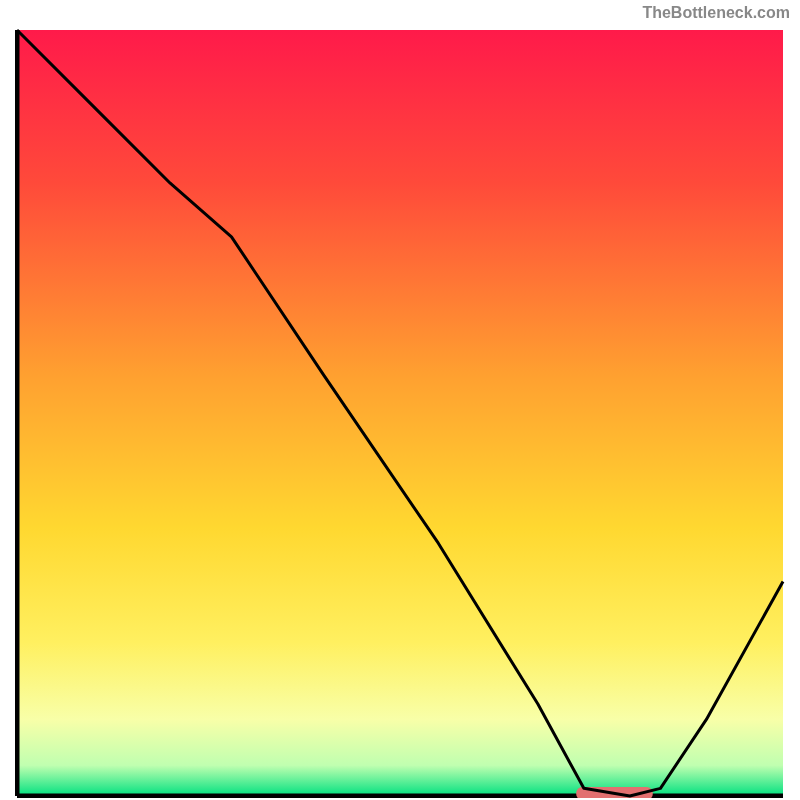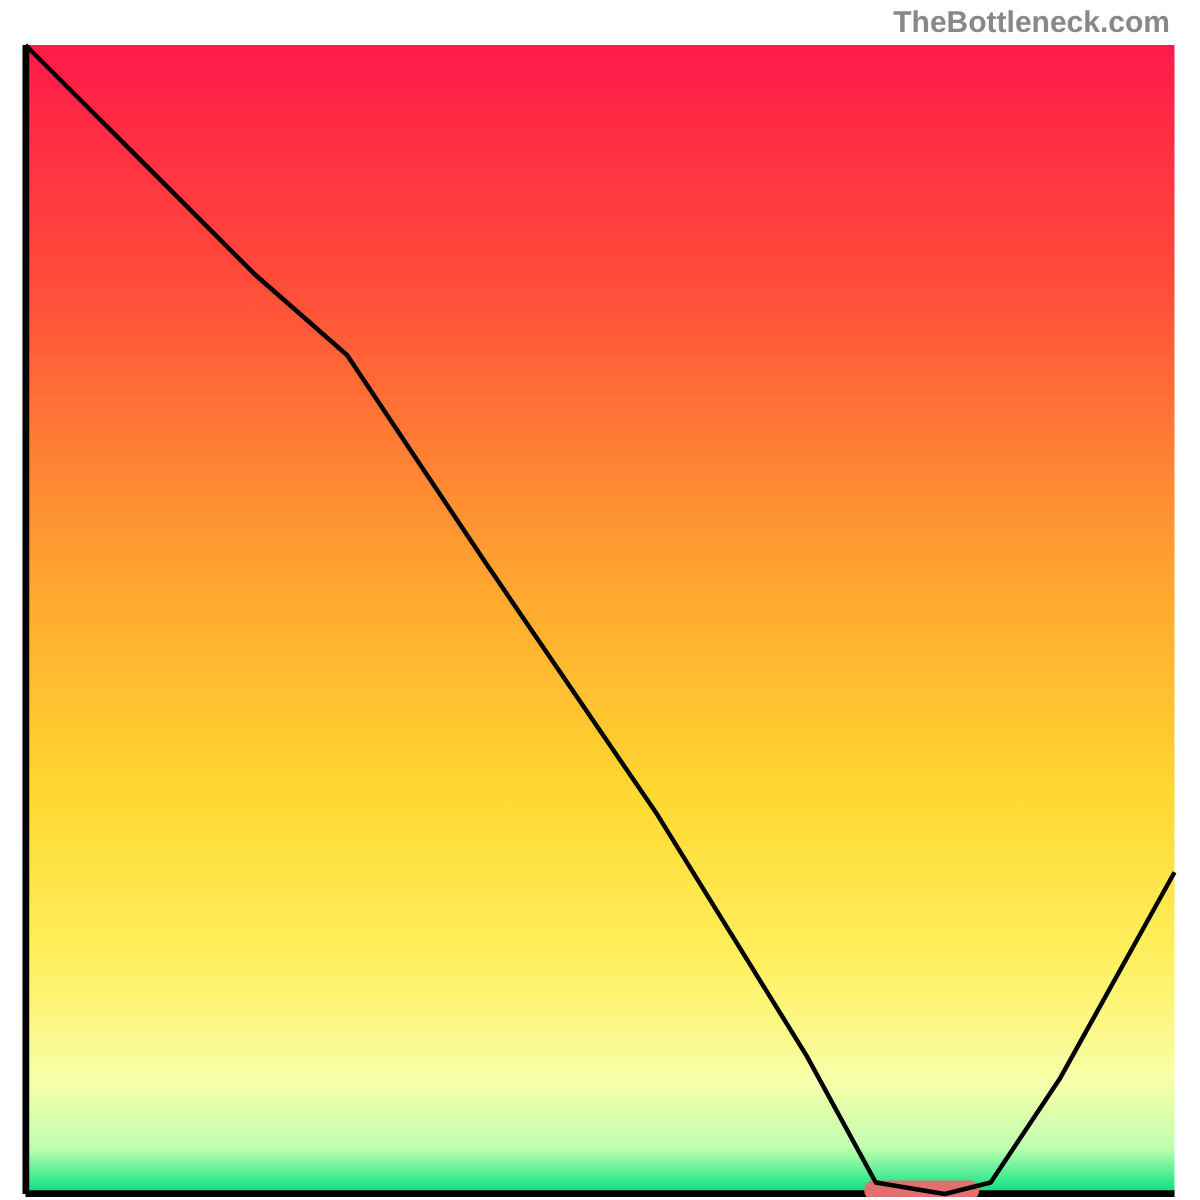--- a/index.html
+++ b/index.html
@@ -7,23 +7,23 @@
     padding: 0;
     background: #fff;
     width: 800px;
     height: 800px;
     position: relative;
     font-family: Arial, sans-serif;
   }
   .watermark {
     position: absolute;
     top: 4px;
-    right: 20px;
+    right: 10px;
     color: #888;
-    font-size: 20px;
+    font-size: 16px;
     font-weight: bold;
     z-index: 10;
     pointer-events: none;
   }
   .plot {
     position: absolute;
     left: 15px;
     top: 28px;
     width: 770px;
     height: 770px;

